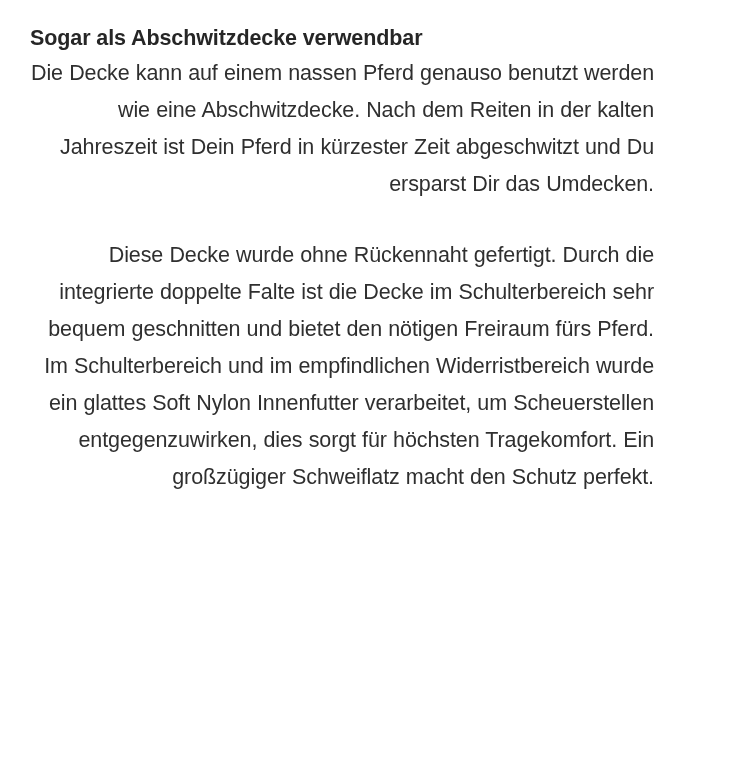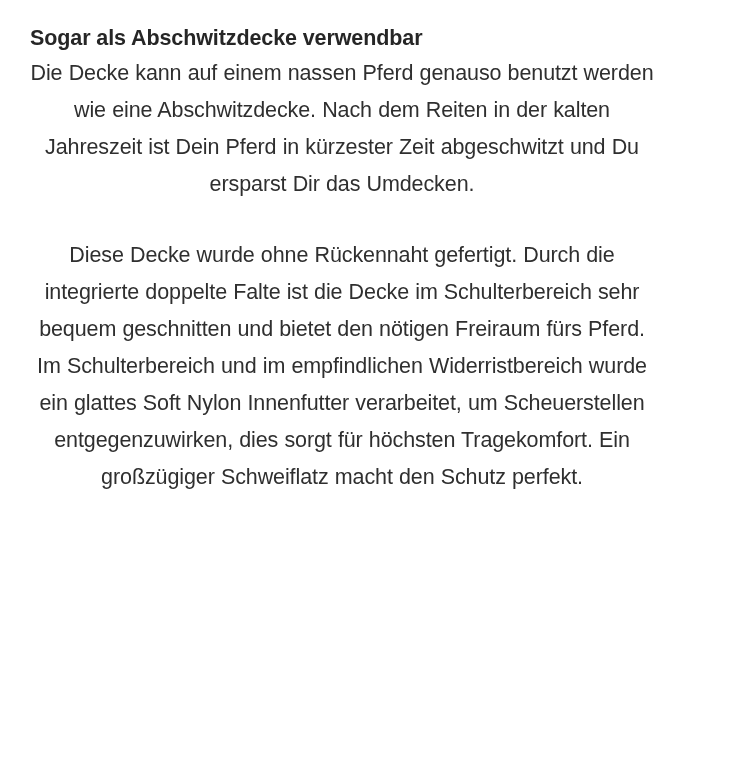--- a/index.html
+++ b/index.html
@@ -37,21 +37,21 @@
     color: #262626;
     margin: 0 0 3px 0;
   }
   .section-body {
     font-size: 21.5px;
     font-weight: normal;
     line-height: 1.72;
     letter-spacing: -0.1px;
     color: #2f2f2f;
     margin: 0;
-    text-align: center;
+    text-align: right;
     word-spacing: 0.3px;
   }
 </style>
 </head>
 <body>
 
 <div class="page">
 
   <section class="section">
     <h2 class="section-heading">Sogar als Abschwitzdecke verwendbar</h2>

